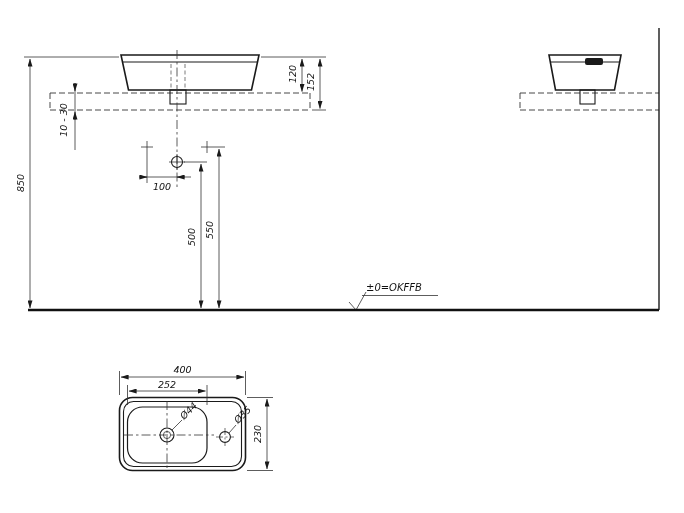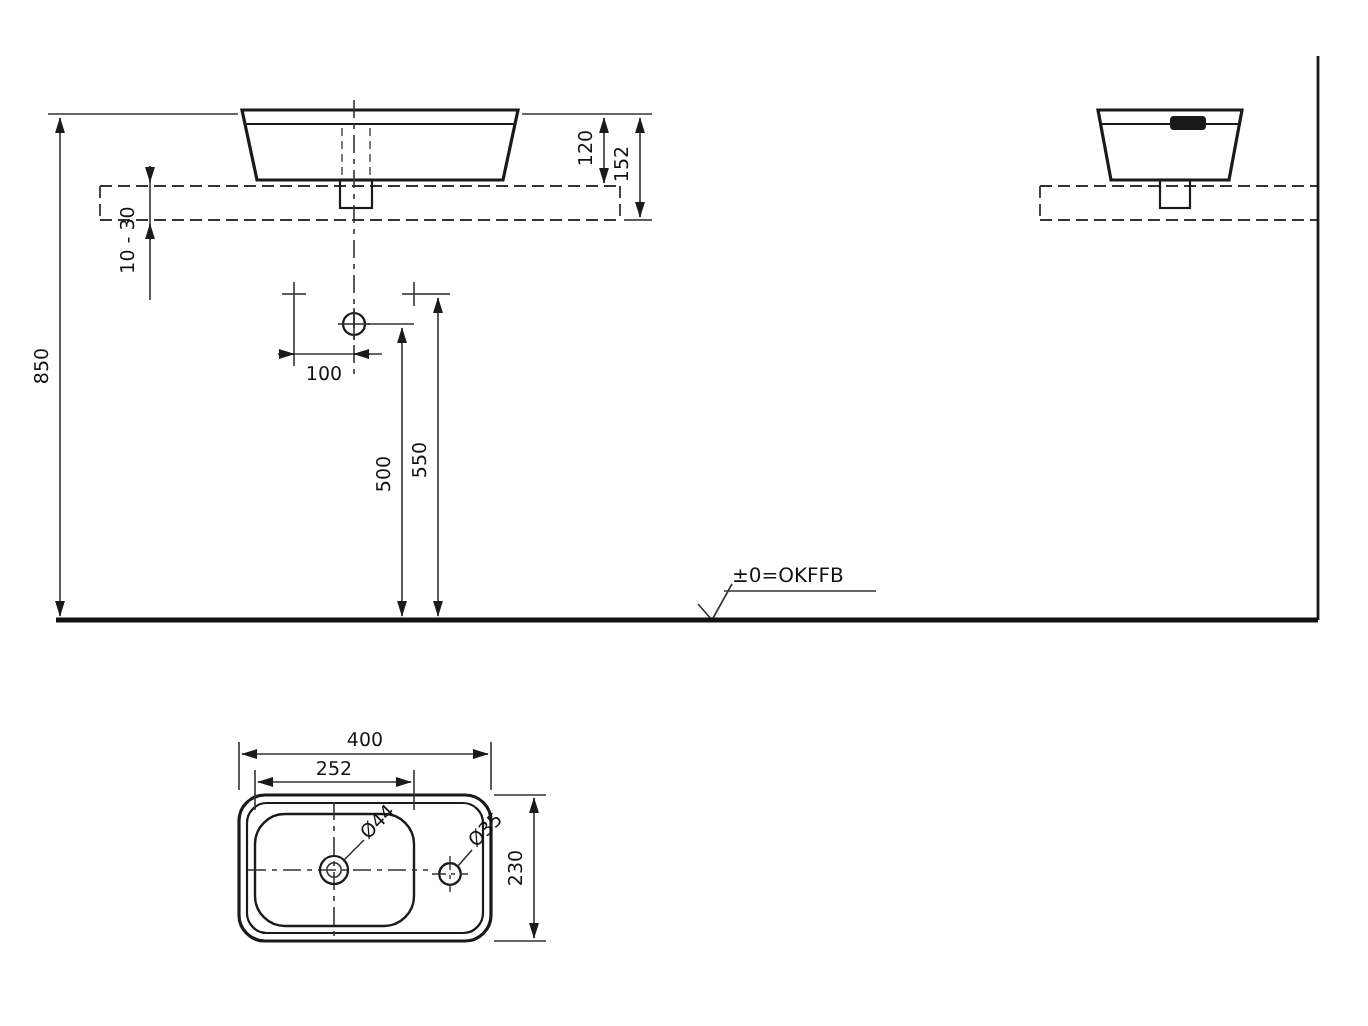--- a/index.html
+++ b/index.html
@@ -1,16 +1,16 @@
 <!DOCTYPE html>
 <html><head>
 <meta charset="utf-8">
 <style>
   html,body{margin:0;padding:0;background:#fff;}
-  #canvas{position:relative;width:684px;height:513px;background:#ffffff;overflow:hidden;}
+  #canvas{position:relative;width:684px;height:513px;background:#ffffff;overflow:hidden;font-style:italic;}
   svg{display:block;}
   .thick{stroke:#1a1a1a;stroke-width:1.6;fill:none;}
   .med{stroke:#1a1a1a;stroke-width:1.1;fill:none;}
   .med2{stroke:#1a1a1a;stroke-width:1.2;fill:none;}
   .thin{stroke:#333;stroke-width:0.8;fill:none;}
   .dash{stroke:#333;stroke-width:0.9;stroke-dasharray:6 3;fill:none;}
   .dashf{stroke:#444;stroke-width:0.7;stroke-dasharray:4 2.5;fill:none;}
   .cl{stroke:#333;stroke-width:0.8;stroke-dasharray:9 3 2.5 3;fill:none;}
   .clf{stroke:#333;stroke-width:0.7;stroke-dasharray:7 2.5 2 2.5;fill:none;}
   .wall{stroke:#1a1a1a;stroke-width:1.4;}

